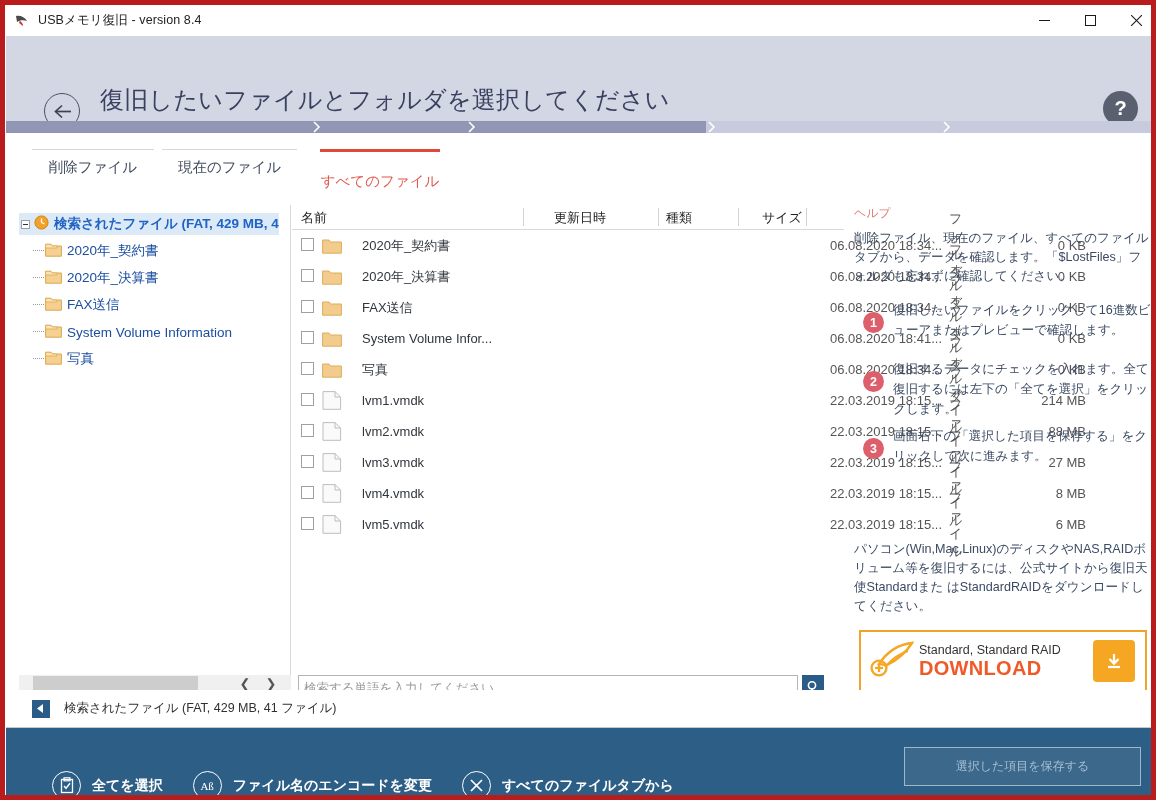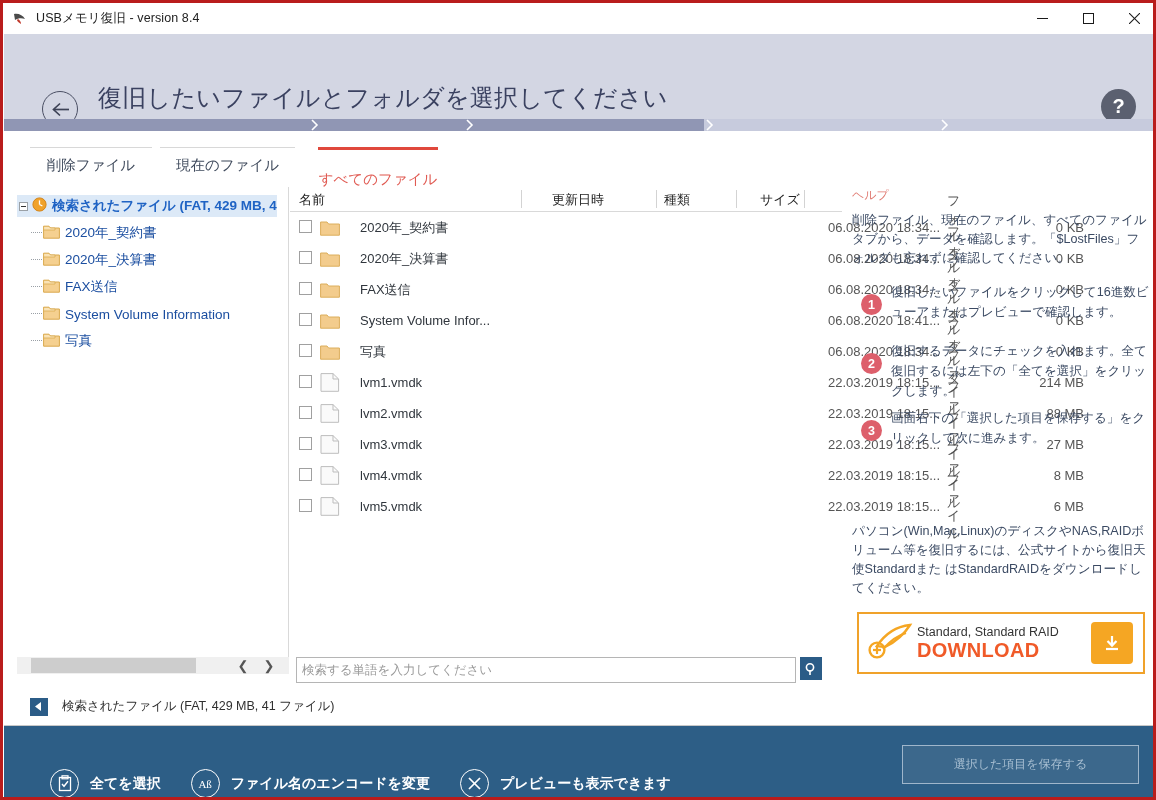--- a/index.html
+++ b/index.html
@@ -5,21 +5,21 @@
   * { box-sizing: border-box; margin: 0; padding: 0; }
   html, body {
     width: 1156px; height: 800px;
     font-family: "Liberation Sans", sans-serif;
     background: #ffffff;
     overflow: hidden;
   }
   #app {
     position: relative;
     width: 1156px; height: 800px;
-    border: 3px solid #b91c1c;
+    border: 5px solid #b91c1c;
     background: #ffffff;
     overflow: hidden;
   }
 
   
   .titlebar {
     position: absolute; top: 0; left: 0;
     width: 1154px; height: 31px;
     background: #ffffff;
     display: flex; align-items: center;
@@ -92,21 +92,21 @@
     text-align: center;
     border-top: 1px solid #d8d8d8;
   }
   .tab.active {
     color: #e05a52;
     border-top: 3px solid #e0483c;
     padding-top: 20px;
   }
 
   
-  .main { position: absolute; top: 184px; left: 1px; width: 975px; height: 500px; background:#fff; }
+  .main { position: absolute; top: 200px; left: 1px; width: 975px; height: 500px; background:#fff; }
 
   
   .tree {
     position: absolute; left: 13px; top: 0;
     width: 272px; height: 470px;
     border-right: 1px solid #d9d9d9;
   }
   .treerow {
     position: relative; height: 22px;
     display: flex; align-items: center;
@@ -588,18 +588,18 @@
       </span>
       <span class="blabel">ファイル名のエンコードを変更</span>
     </div>
     <div class="bbtn">
       <span class="bcircle">
         <svg width="13" height="13" viewBox="0 0 13 13">
           <line x1="1" y1="1" x2="12" y2="12" stroke="#fff" stroke-width="1.7"></line>
           <line x1="12" y1="1" x2="1" y2="12" stroke="#fff" stroke-width="1.7"></line>
         </svg>
       </span>
-      <span class="blabel">プレビューも表示できます</span>
+      <span class="blabel">すべてのファイルタブから</span>
     </div>
     <div class="savebtn">選択した項目を保存する</div>
   </div>
 
 </div>
 
 </body></html>

